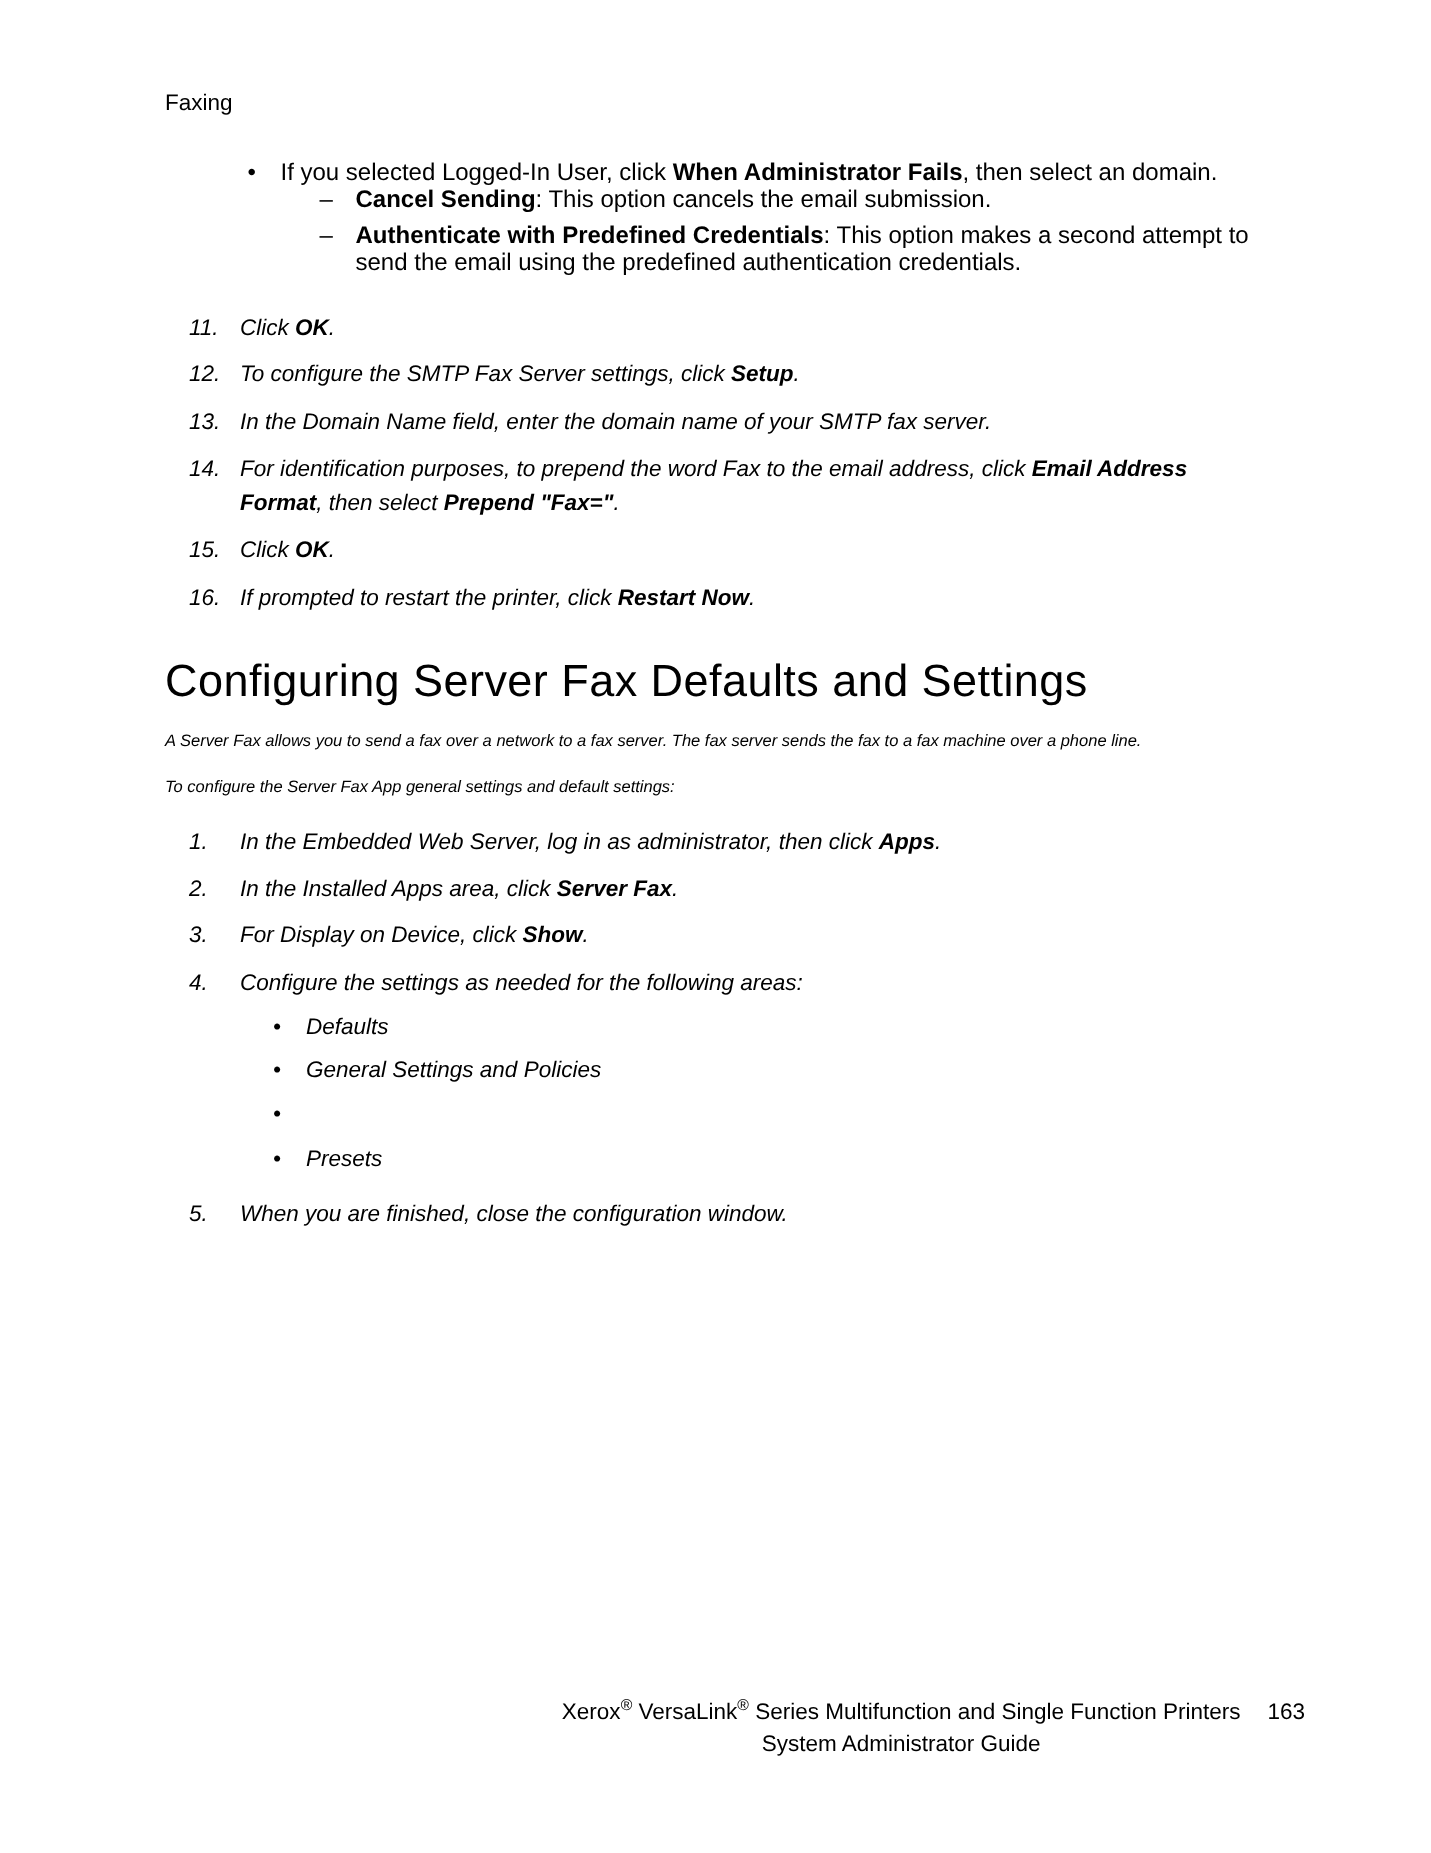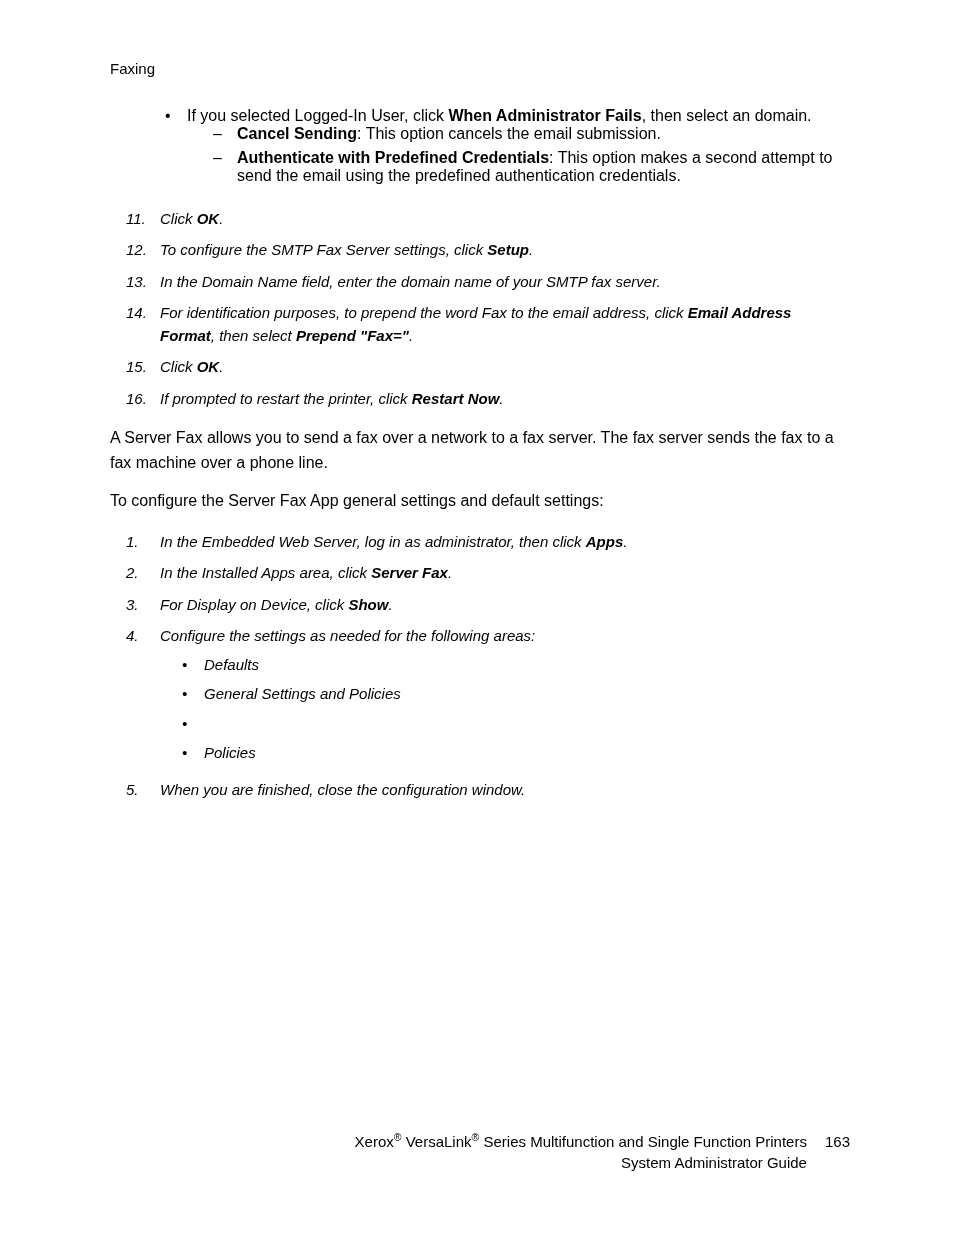--- a/index.html
+++ b/index.html
@@ -84,29 +84,30 @@
     flex: 0 0 22px;
   }
   h1 {
     font-family: "Trebuchet MS", Arial, sans-serif;
     font-weight: normal;
     font-size: 30px;
     margin: 28px 0 14px 0;
     letter-spacing: 0.3px;
   }
   .para {
-    font-size: 16px;
+    font-size: 11px;
     line-height: 1.55;
     margin-bottom: 14px;
+    font-style: italic;
   }
   .footer {
     position: absolute;
     bottom: 62px;
-    right: 104px;
-    text-align: right;
+    right: 84px;
+    text-align: center;
     font-size: 15px;
     line-height: 1.4;
   }
   .footer .pg {
     display: inline-block;
     margin-left: 18px;
   }
   b { font-weight: bold; }
   sup { font-size: 0.7em; }
 </style>
@@ -156,20 +157,21 @@
     <li>
         <span class="num">15.</span>
         <div class="content"><span>Click </span><b>OK</b><span>.</span></div>
       </li>
     <li>
         <span class="num">16.</span>
         <div class="content"><span>If prompted to restart the printer, click </span><b>Restart Now</b><span>.</span></div>
       </li>
   </ol>
 
+  <h1>Configuring Server Fax Defaults and Settings</h1>
 
   <div class="para">A Server Fax allows you to send a fax over a network to a fax server. The fax server sends the fax to a fax machine over a phone line.</div>
   <div class="para">To configure the Server Fax App general settings and default settings:</div>
 
   <ol class="ol-main">
     <li>
         <span class="num">1.</span>
         <div class="content"><span>In the Embedded Web Server, log in as administrator, then click </span><b>Apps</b><span>.</span></div>
       </li>
     <li>
@@ -191,21 +193,21 @@
             </li>
           <li>
               <span class="bullet">•</span>
               <span>General Settings and Policies</span>
             </li>
           <li>
               <span class="bullet">•</span>
             </li>
           <li>
               <span class="bullet">•</span>
-              <span>Policies</span>
+              <span>Presets</span>
             </li>
         </ul>
       </div>
     </li>
     <li>
         <span class="num">5.</span>
         <div class="content">When you are finished, close the configuration window.</div>
       </li>
   </ol>
 

